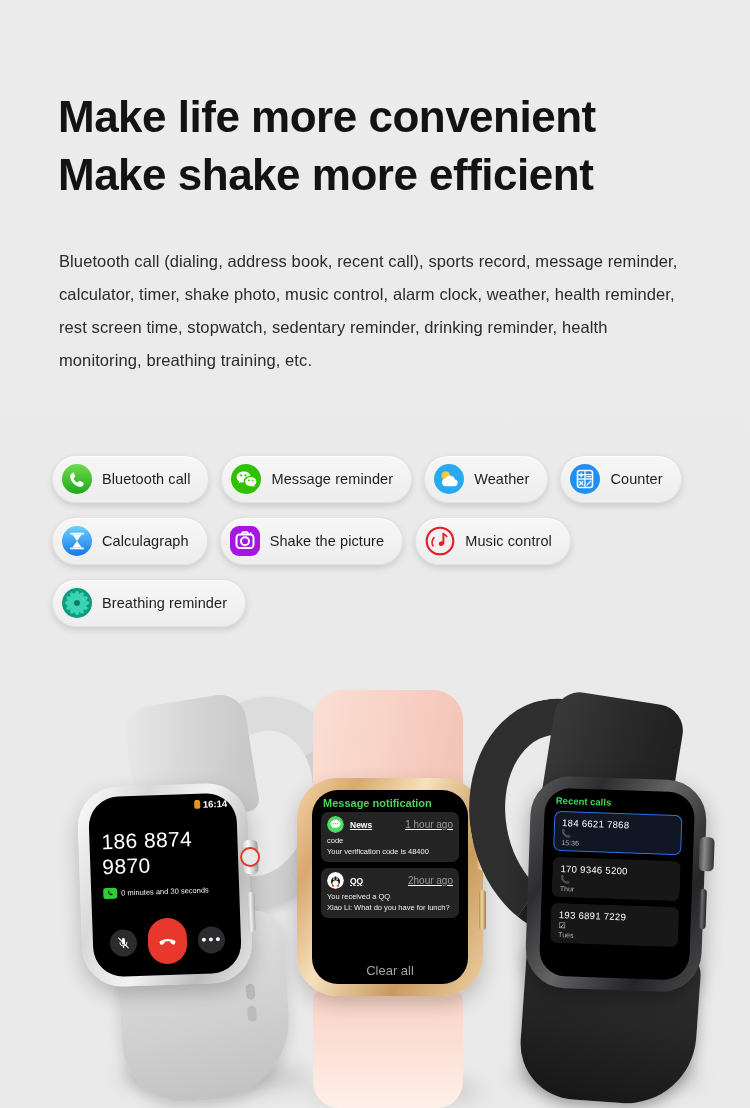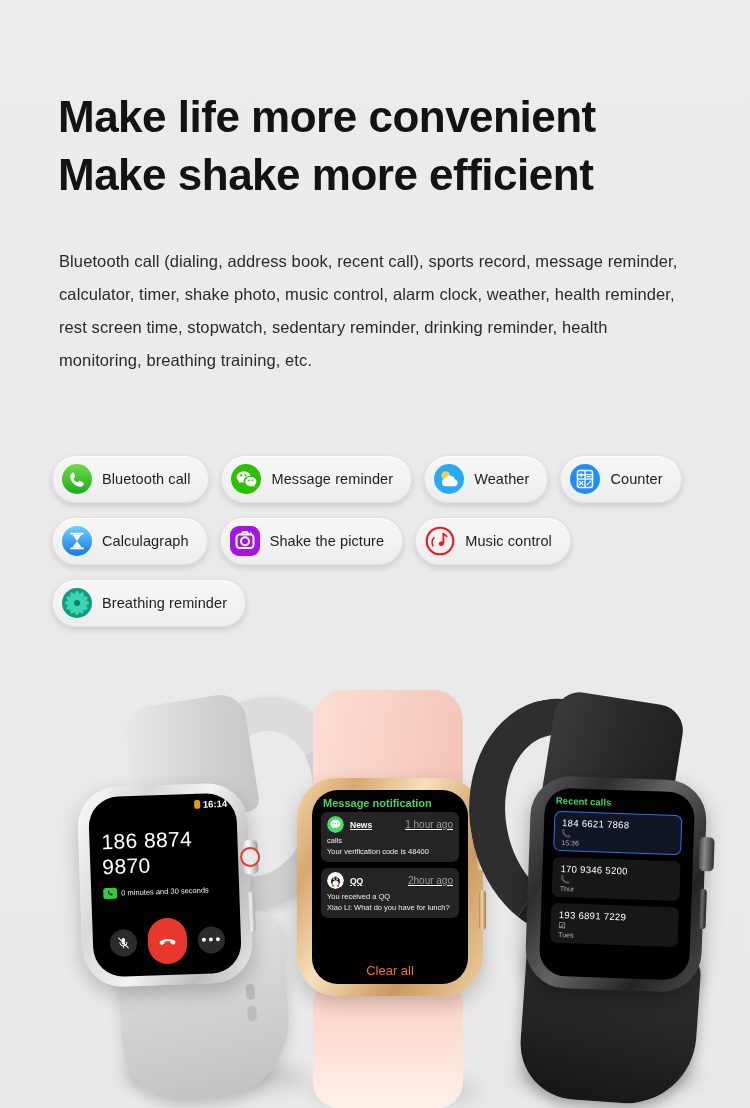--- a/index.html
+++ b/index.html
@@ -186,21 +186,21 @@
   }
   .msg-list { position:absolute; left:9px; top:22px; width:138px; }
   .msg-card { background:#242424; border-radius:7px; margin-bottom:6px; padding:4px 6px 5px; }
   .msg-head { display:flex; align-items:center; gap:6px; margin-bottom:2px;text-decoration:underline; }
   .msg-app-icon { width:17px; height:17px; border-radius:50%; flex:0 0 17px; }
   .msg-app { font-size:8.5px; font-weight:700; color:#fff; }
   .msg-time { font-size:10px; color:#9a9a9a; margin-left:auto; }
   .msg-line { font-size:7.5px; color:#efefef; line-height:11px; }
   .clear-all {
     position:absolute; left:0; bottom:6px; width:100%; text-align:center;
-    font-size:13px; color:#f97316; font-weight:400;
+    font-size:13px; color:#a3a3a3; font-weight:400;
   }
 
   
   .screen-calls { left:14px; top:12px; width:150px; height:188px; border-radius:26px; }
   .calls-title {
     position:absolute; left:11px; top:7px; font-size:9.5px; color:#41d155; font-weight:700;
   }
   .calls-list { position:absolute; left:10px; top:23px; width:128px; }
   .call-card {
     background:#171717; border-radius:7px; margin-bottom:6px; padding:5px 7px 4px;
@@ -426,21 +426,21 @@
                 <path d="M12 5.3c-4 0-7.2 2.5-7.2 5.6 0 1.8 1.1 3.4 2.8 4.4l-.7 2.4 2.7-1.4c.8.2 1.6.3 2.4.3 4 0 7.2-2.5 7.2-5.6S16 5.3 12 5.3z" fill="#fff"></path>
                 <g fill="#4cd964">
                     <circle cx="9" cy="10.8" r="1"></circle>
                     <circle cx="12" cy="10.8" r="1"></circle>
                     <circle cx="15" cy="10.8" r="1"></circle>
                   </g>
               </svg>
               <span class="msg-app">News</span>
               <span class="msg-time">1 hour ago</span>
             </div>
-            <div class="msg-line">calls</div>
+            <div class="msg-line">code</div>
             <div class="msg-line">Your verification code is 48400</div>
           </div>
 
           <div class="msg-card">
             <div class="msg-head">
               <svg class="msg-app-icon" viewBox="0 0 24 24">
                 <circle cx="12" cy="12" r="12" fill="#fff"></circle>
                 <ellipse cx="12" cy="13.5" rx="6.3" ry="7.3" fill="#111"></ellipse>
                 <ellipse cx="12" cy="16.5" rx="4.4" ry="4.6" fill="#fff"></ellipse>
                 <path d="M7.9 17.5c-1 1.6-1.4 3-.6 3.4.7.3 2-.5 3-1.8z" fill="#e23b2e"></path>

